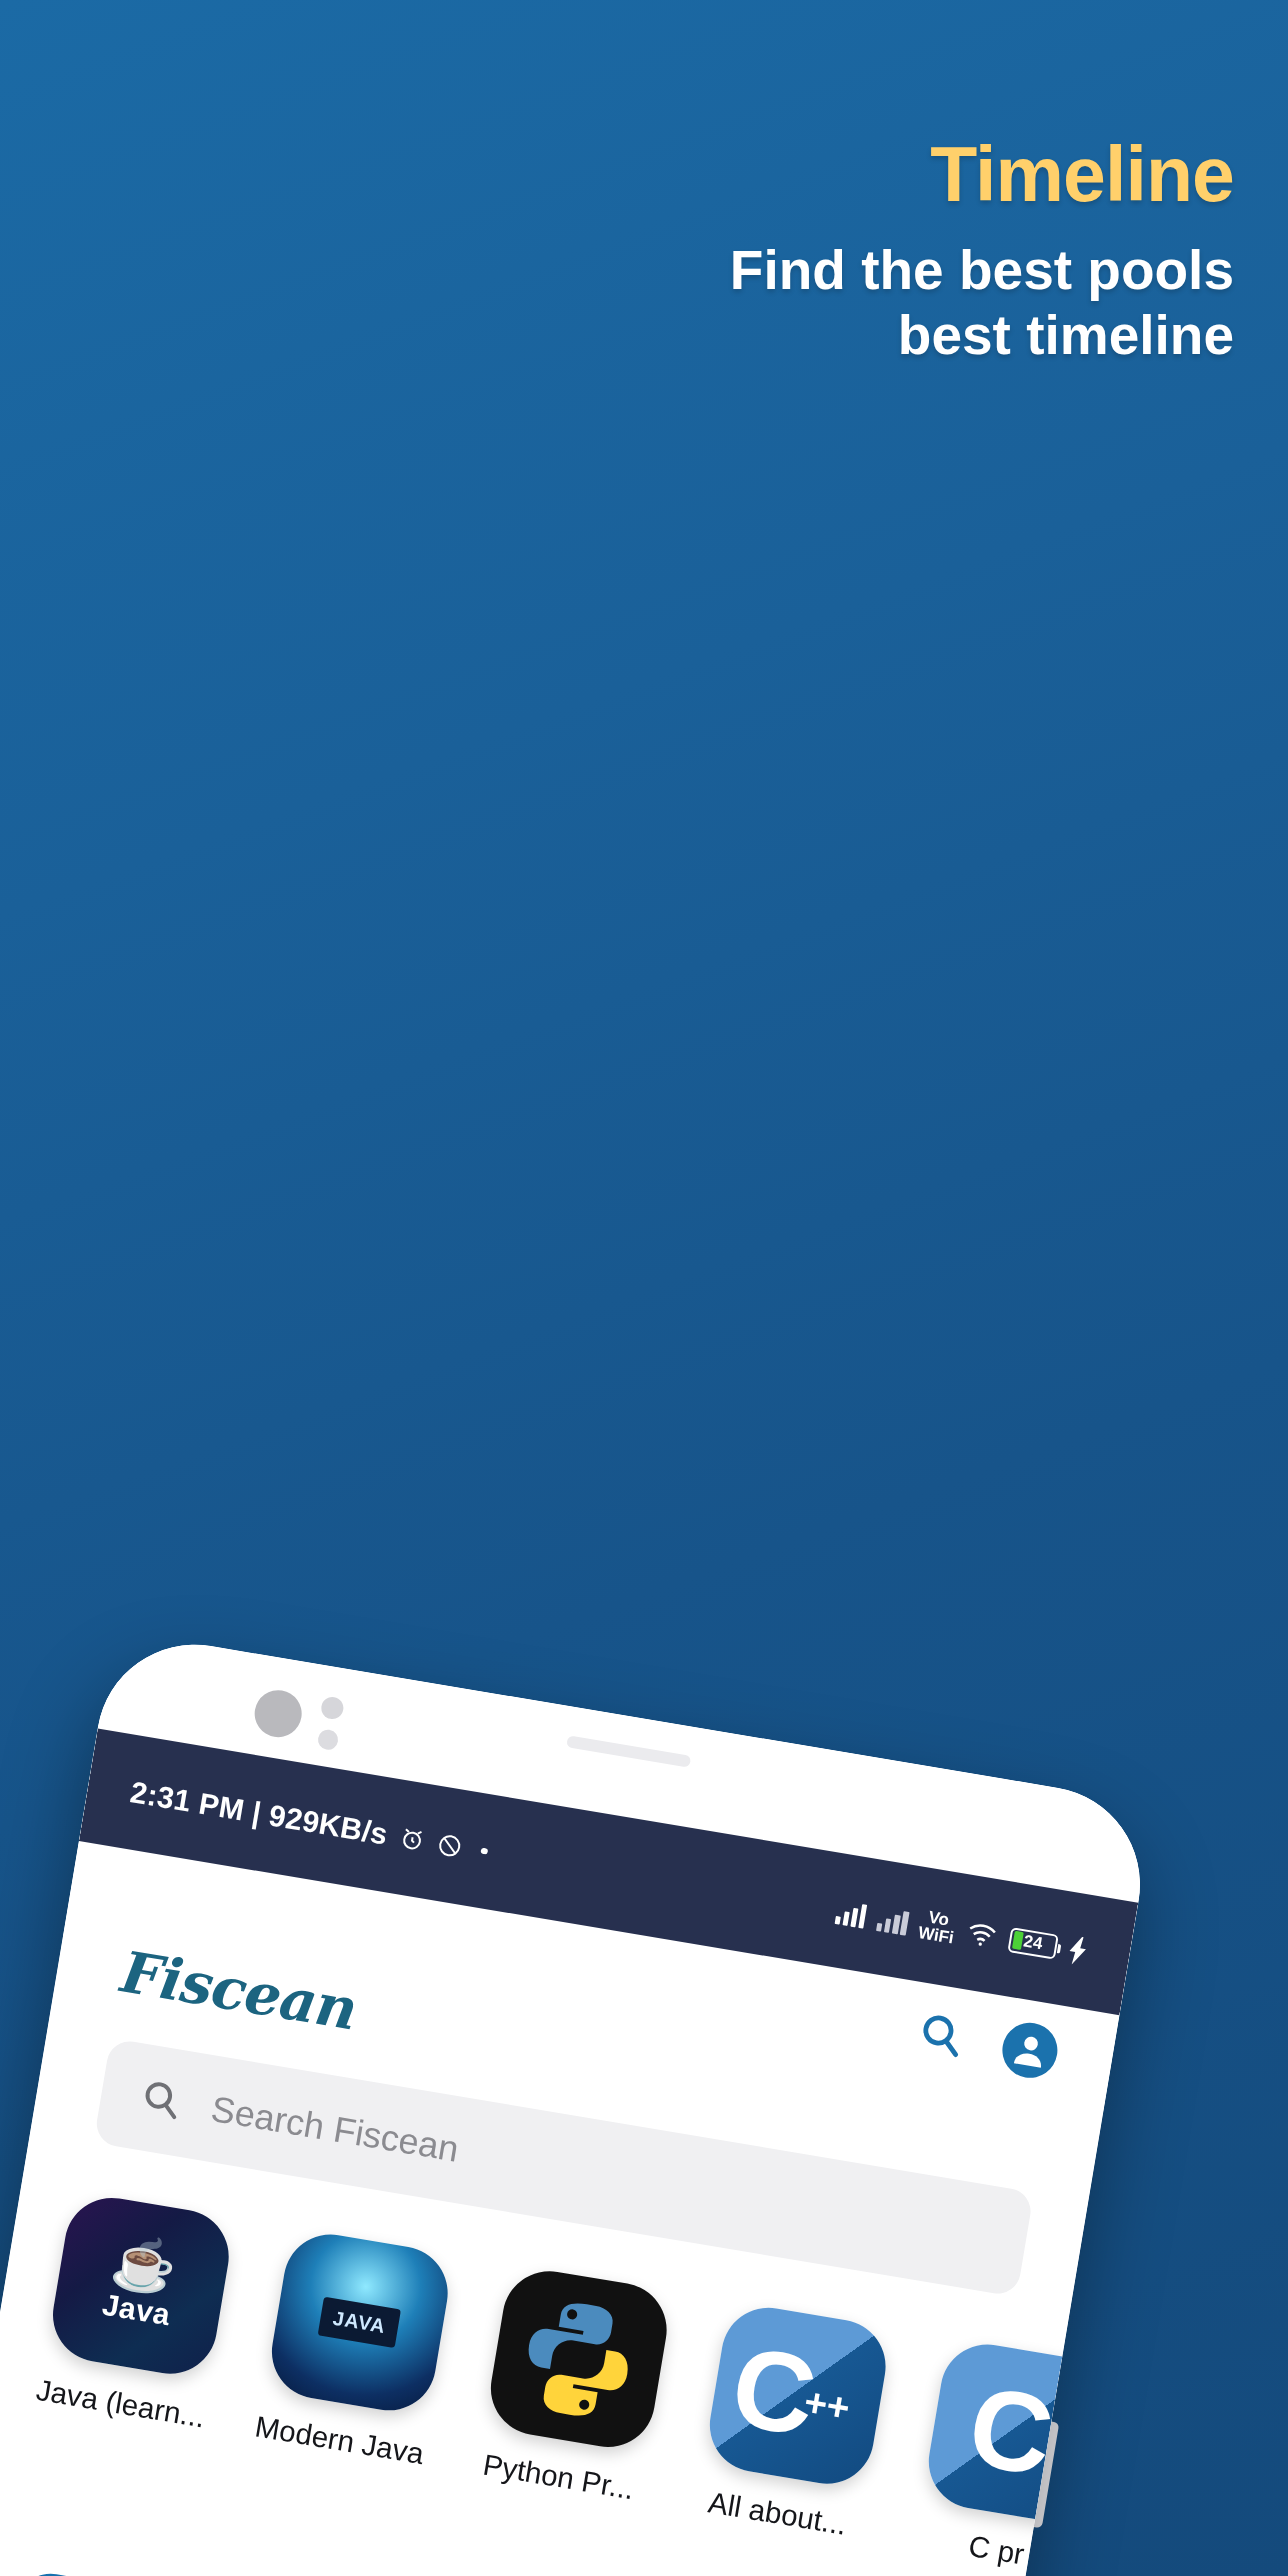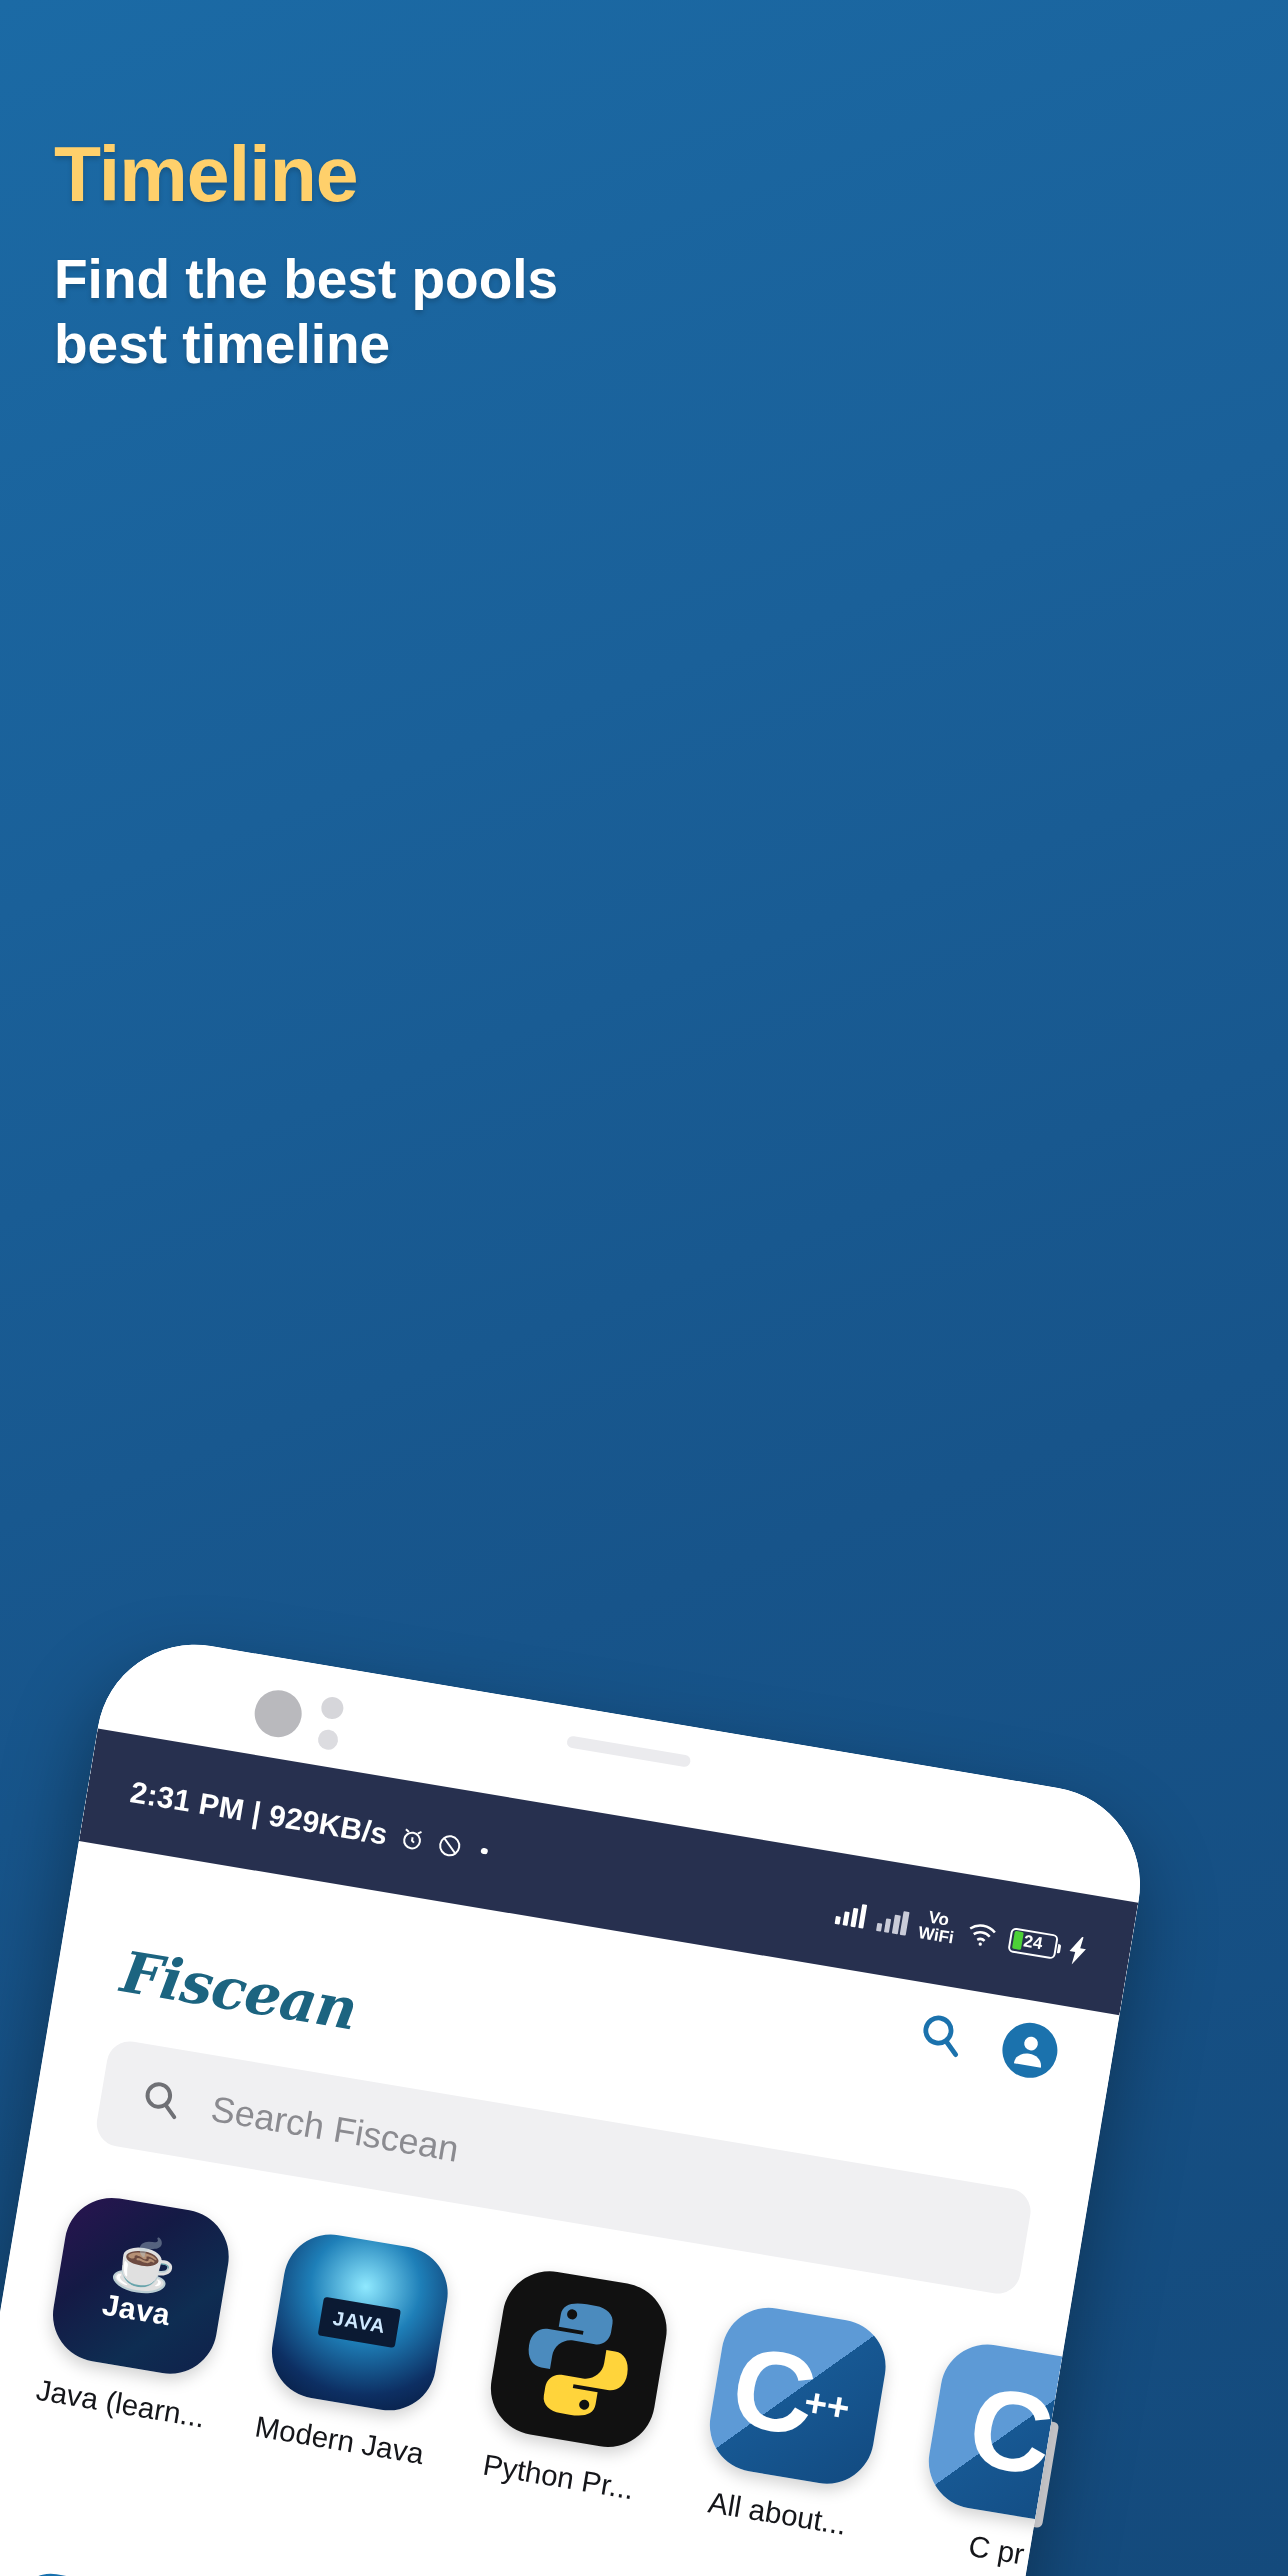--- a/index.html
+++ b/index.html
@@ -10,33 +10,33 @@
   }
   body {
     background: linear-gradient(160deg, #1b6aa5 0%, #1a6099 30%, #17548a 60%, #144a7c 100%);
     position: relative;
   }
 
   
   .promo {
     position: absolute;
     top: 134px; left: 0; right: 0;
-    text-align: left;
+    text-align: right;
     padding: 0 54px;
   }
   .promo-title {
     font-size: 77px;
     font-weight: 800;
     color: #ffd06b;
     letter-spacing: -0.9px;
     line-height: 1.05;
     text-shadow: 0 2.7px 5.4px rgba(0,0,0,.18);
   }
   .promo-sub {
-    margin-top: 32px;
+    margin-top: 23px;
     font-size: 55px;
     font-weight: 800;
     color: #ffffff;
     line-height: 1.18;
     text-shadow: 0 2.7px 5.4px rgba(0,0,0,.18);
   }
 
   
   .phone-stage {
     position: absolute;

